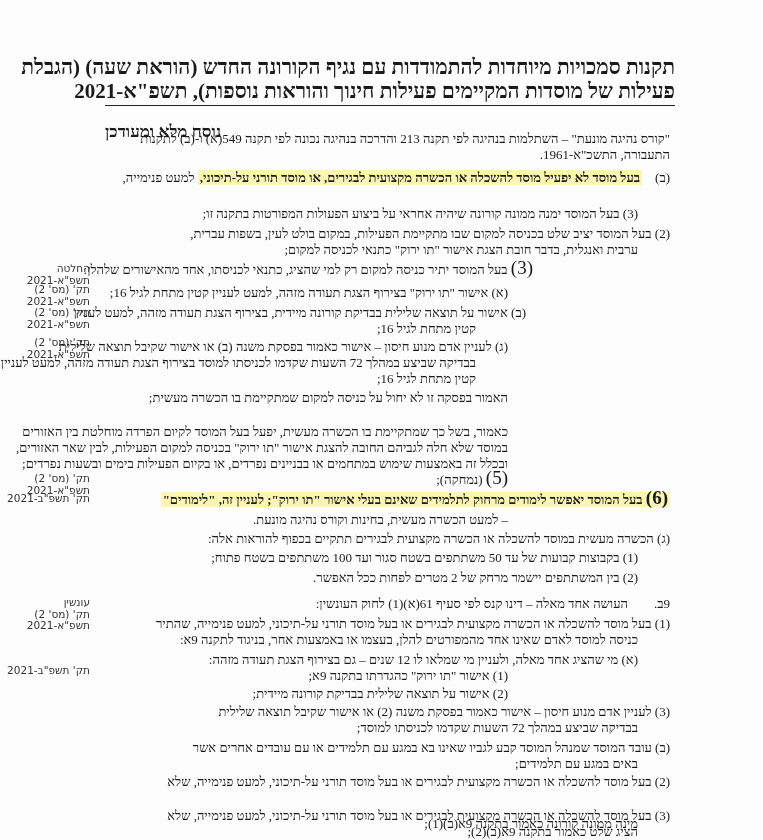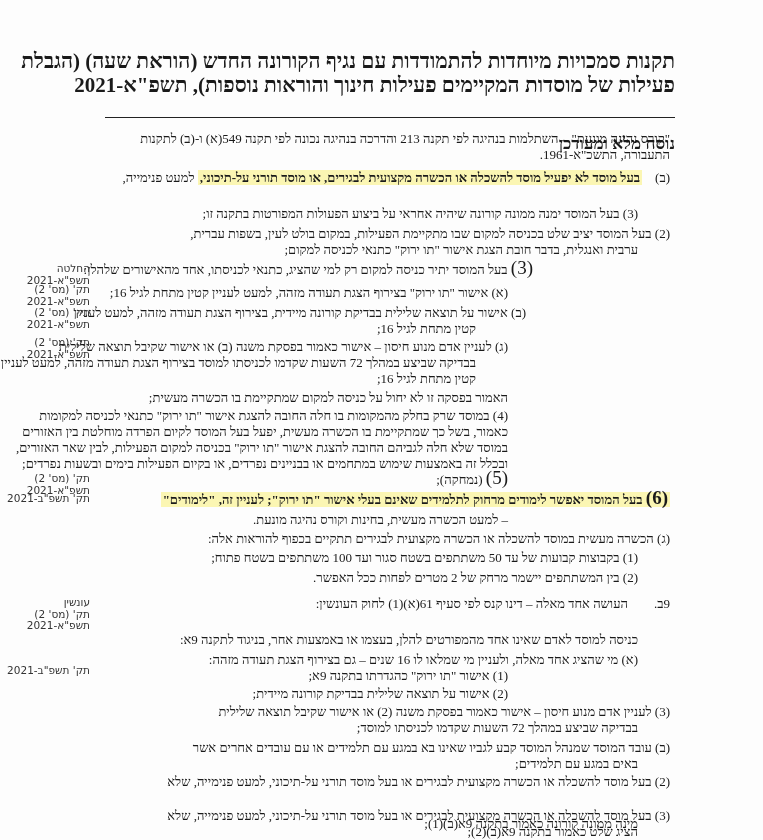--- a/index.html
+++ b/index.html
@@ -2,23 +2,23 @@
 <html><head>
 <meta charset="utf-8">
 <style>
   html, body { margin:0; padding:0; }
   body {
     width:763px; height:840px; overflow:hidden; background:#fdfdfd;
     font-family:"Liberation Serif","DejaVu Serif",serif; color:#1a1a1a;
     position:relative;
   }
   .page { position:absolute; left:0; top:0; width:763px; height:840px; }
-  .title-block { position:absolute; left:105px; top:49px; width:570px; text-align:right; direction:rtl; }
+  .title-block { position:absolute; left:105px; top:55px; width:570px; text-align:left; direction:rtl; }
   .title-line { font-size:21px; font-weight:bold; line-height:24px; white-space:nowrap; }
-  .title-line.last { border-bottom:1.5px solid #222; padding-bottom:20px; }
+  .title-line.last { border-bottom:1.5px solid #222; padding-bottom:2px; }
   .subtitle { font-size:17px; font-weight:bold; margin-top:16px; }
 
   .line { position:absolute; direction:rtl; font-size:13px; line-height:16px; white-space:nowrap; }
   .hl { background:#fbf6b3; padding:0 2px; }
   .b { font-weight:bold; }
   .num { display:inline-block; }
   .big { font-size:19px; }
   .margin {
     position:absolute; direction:rtl; text-align:right;
     font-family:"DejaVu Sans","Liberation Sans",sans-serif;
@@ -53,21 +53,20 @@
     <span>בעל המוסד יתיר כניסה למקום רק למי שהציג, כתנאי לכניסתו, אחד מהאישורים שלהלן:</span>
   </div>
   <div class="line" style="right:255px;top:285px">(א)    אישור "תו ירוק" בצירוף הצגת תעודה מזהה, למעט לעניין קטין מתחת לגיל 16;</div>
   <div class="line" style="right:237px;top:305px">(ב)    אישור על תוצאה שלילית בבדיקת קורונה מיידית, בצירוף הצגת תעודה מזהה, למעט לעניין</div>
   <div class="line" style="right:287px;top:321px">קטין מתחת לגיל 16;</div>
   <div class="line" style="right:255px;top:339px">(ג)    לעניין אדם מנוע חיסון – אישור כאמור בפסקת משנה (ב) או אישור שקיבל תוצאה שלילית</div>
   <div class="line" style="right:287px;top:355px">בבדיקה שביצע במהלך 72 השעות שקדמו לכניסתו למוסד בצירוף הצגת תעודה מזהה, למעט לעניין</div>
   <div class="line" style="right:287px;top:371px">קטין מתחת לגיל 16;</div>
   <div class="line" style="right:255px;top:390px">האמור בפסקה זו לא יחול על כניסה למקום שמתקיימת בו הכשרה מעשית;</div>
 
-  <div class="line" style="right:255px;top:408px">(4)    במוסד שרק בחלק מהמקומות בו חלה החובה להצגת אישור "תו ירוק" כתנאי לכניסה למקומות</div>
   <div class="line" style="right:255px;top:424px">כאמור, בשל כך שמתקיימת בו הכשרה מעשית, יפעל בעל המוסד לקיום הפרדה מוחלטת בין האזורים</div>
   <div class="line" style="right:255px;top:456px">ובכלל זה באמצעות שימוש במתחמים או בבניינים נפרדים, או בקיום הפעילות בימים ובשעות נפרדים;</div>
   <div class="line" style="right:255px;top:440px">במוסד שלא חלה לגביהם החובה להצגת אישור "תו ירוק" בכניסה למקום הפעילות, לבין שאר האזורים,</div>
 
   <div class="line" style="right:255px;top:470px">
     <span class="num big">(5)</span>
     <span>(נמחקה);</span>
   </div>
 
   <div class="line" style="right:93px;top:490px">
@@ -79,22 +78,23 @@
   <div class="line" style="right:255px;top:512px">– למעט הכשרה מעשית, בחינות וקורס נהיגה מונעת.</div>
 
   <div class="line" style="right:93px;top:531px">(ג)    הכשרה מעשית במוסד להשכלה או הכשרה מקצועית לבגירים תתקיים בכפוף להוראות אלה:</div>
   <div class="line" style="right:125px;top:550px">(1)    בקבוצות קבועות של עד 50 משתתפים בשטח סגור ועד 100 משתתפים בשטח פתוח;</div>
   <div class="line" style="right:125px;top:570px">(2)    בין המשתתפים יישמר מרחק של 2 מטרים לפחות ככל האפשר.</div>
 
   <div class="line" style="right:93px;top:596px">
     <span>9ב.</span>&nbsp;&nbsp;&nbsp;&nbsp;&nbsp;&nbsp;&nbsp;
     <span>העושה אחד מאלה – דינו קנס לפי סעיף 61(א)(1) לחוק העונשין:</span>
   </div>
+  <div class="line" style="right:93px;top:616px">(1)    בעל מוסד להשכלה או הכשרה מקצועית לבגירים או בעל מוסד תורני על-תיכוני, למעט פנימייה, שהתיר</div>
   <div class="line" style="right:125px;top:632px">כניסה למוסד לאדם שאינו אחד מהמפורטים להלן, בעצמו או באמצעות אחר, בניגוד לתקנה 9א:</div>
-  <div class="line" style="right:125px;top:652px">(א)    מי שהציג אחד מאלה, ולעניין מי שמלאו לו 16 שנים – גם בצירוף הצגת תעודה מזהה:</div>
+  <div class="line" style="right:125px;top:652px">(א)    מי שהציג אחד מאלה, ולעניין מי שמלאו לו 12 שנים – גם בצירוף הצגת תעודה מזהה:</div>
   <div class="line" style="right:255px;top:668px">(1)    אישור "תו ירוק" כהגדרתו בתקנה 9א;</div>
   <div class="line" style="right:255px;top:686px">(2)    אישור על תוצאה שלילית בבדיקת קורונה מיידית;</div>
   <div class="line" style="right:93px;top:704px">(3)    לעניין אדם מנוע חיסון – אישור כאמור בפסקת משנה (2) או אישור שקיבל תוצאה שלילית</div>
   <div class="line" style="right:125px;top:720px">בבדיקה שביצע במהלך 72 השעות שקדמו לכניסתו למוסד;</div>
   <div class="line" style="right:93px;top:740px">(ב)    עובד המוסד שמנהל המוסד קבע לגביו שאינו בא במגע עם תלמידים או עם עובדים אחרים אשר</div>
   <div class="line" style="right:125px;top:756px">באים במגע עם תלמידים;</div>
   <div class="line" style="right:93px;top:774px">(2)    בעל מוסד להשכלה או הכשרה מקצועית לבגירים או בעל מוסד תורני על-תיכוני, למעט פנימייה, שלא</div>
   <div class="line" style="right:125px;top:816px">מינה ממונה קורונה כאמור בתקנה 9א(ב)(1);</div>
   <div class="line" style="right:93px;top:808px">(3)    בעל מוסד להשכלה או הכשרה מקצועית לבגירים או בעל מוסד תורני על-תיכוני, למעט פנימייה, שלא</div>
   <div class="line" style="right:125px;top:824px">הציג שלט כאמור בתקנה 9א(ב)(2);</div>

